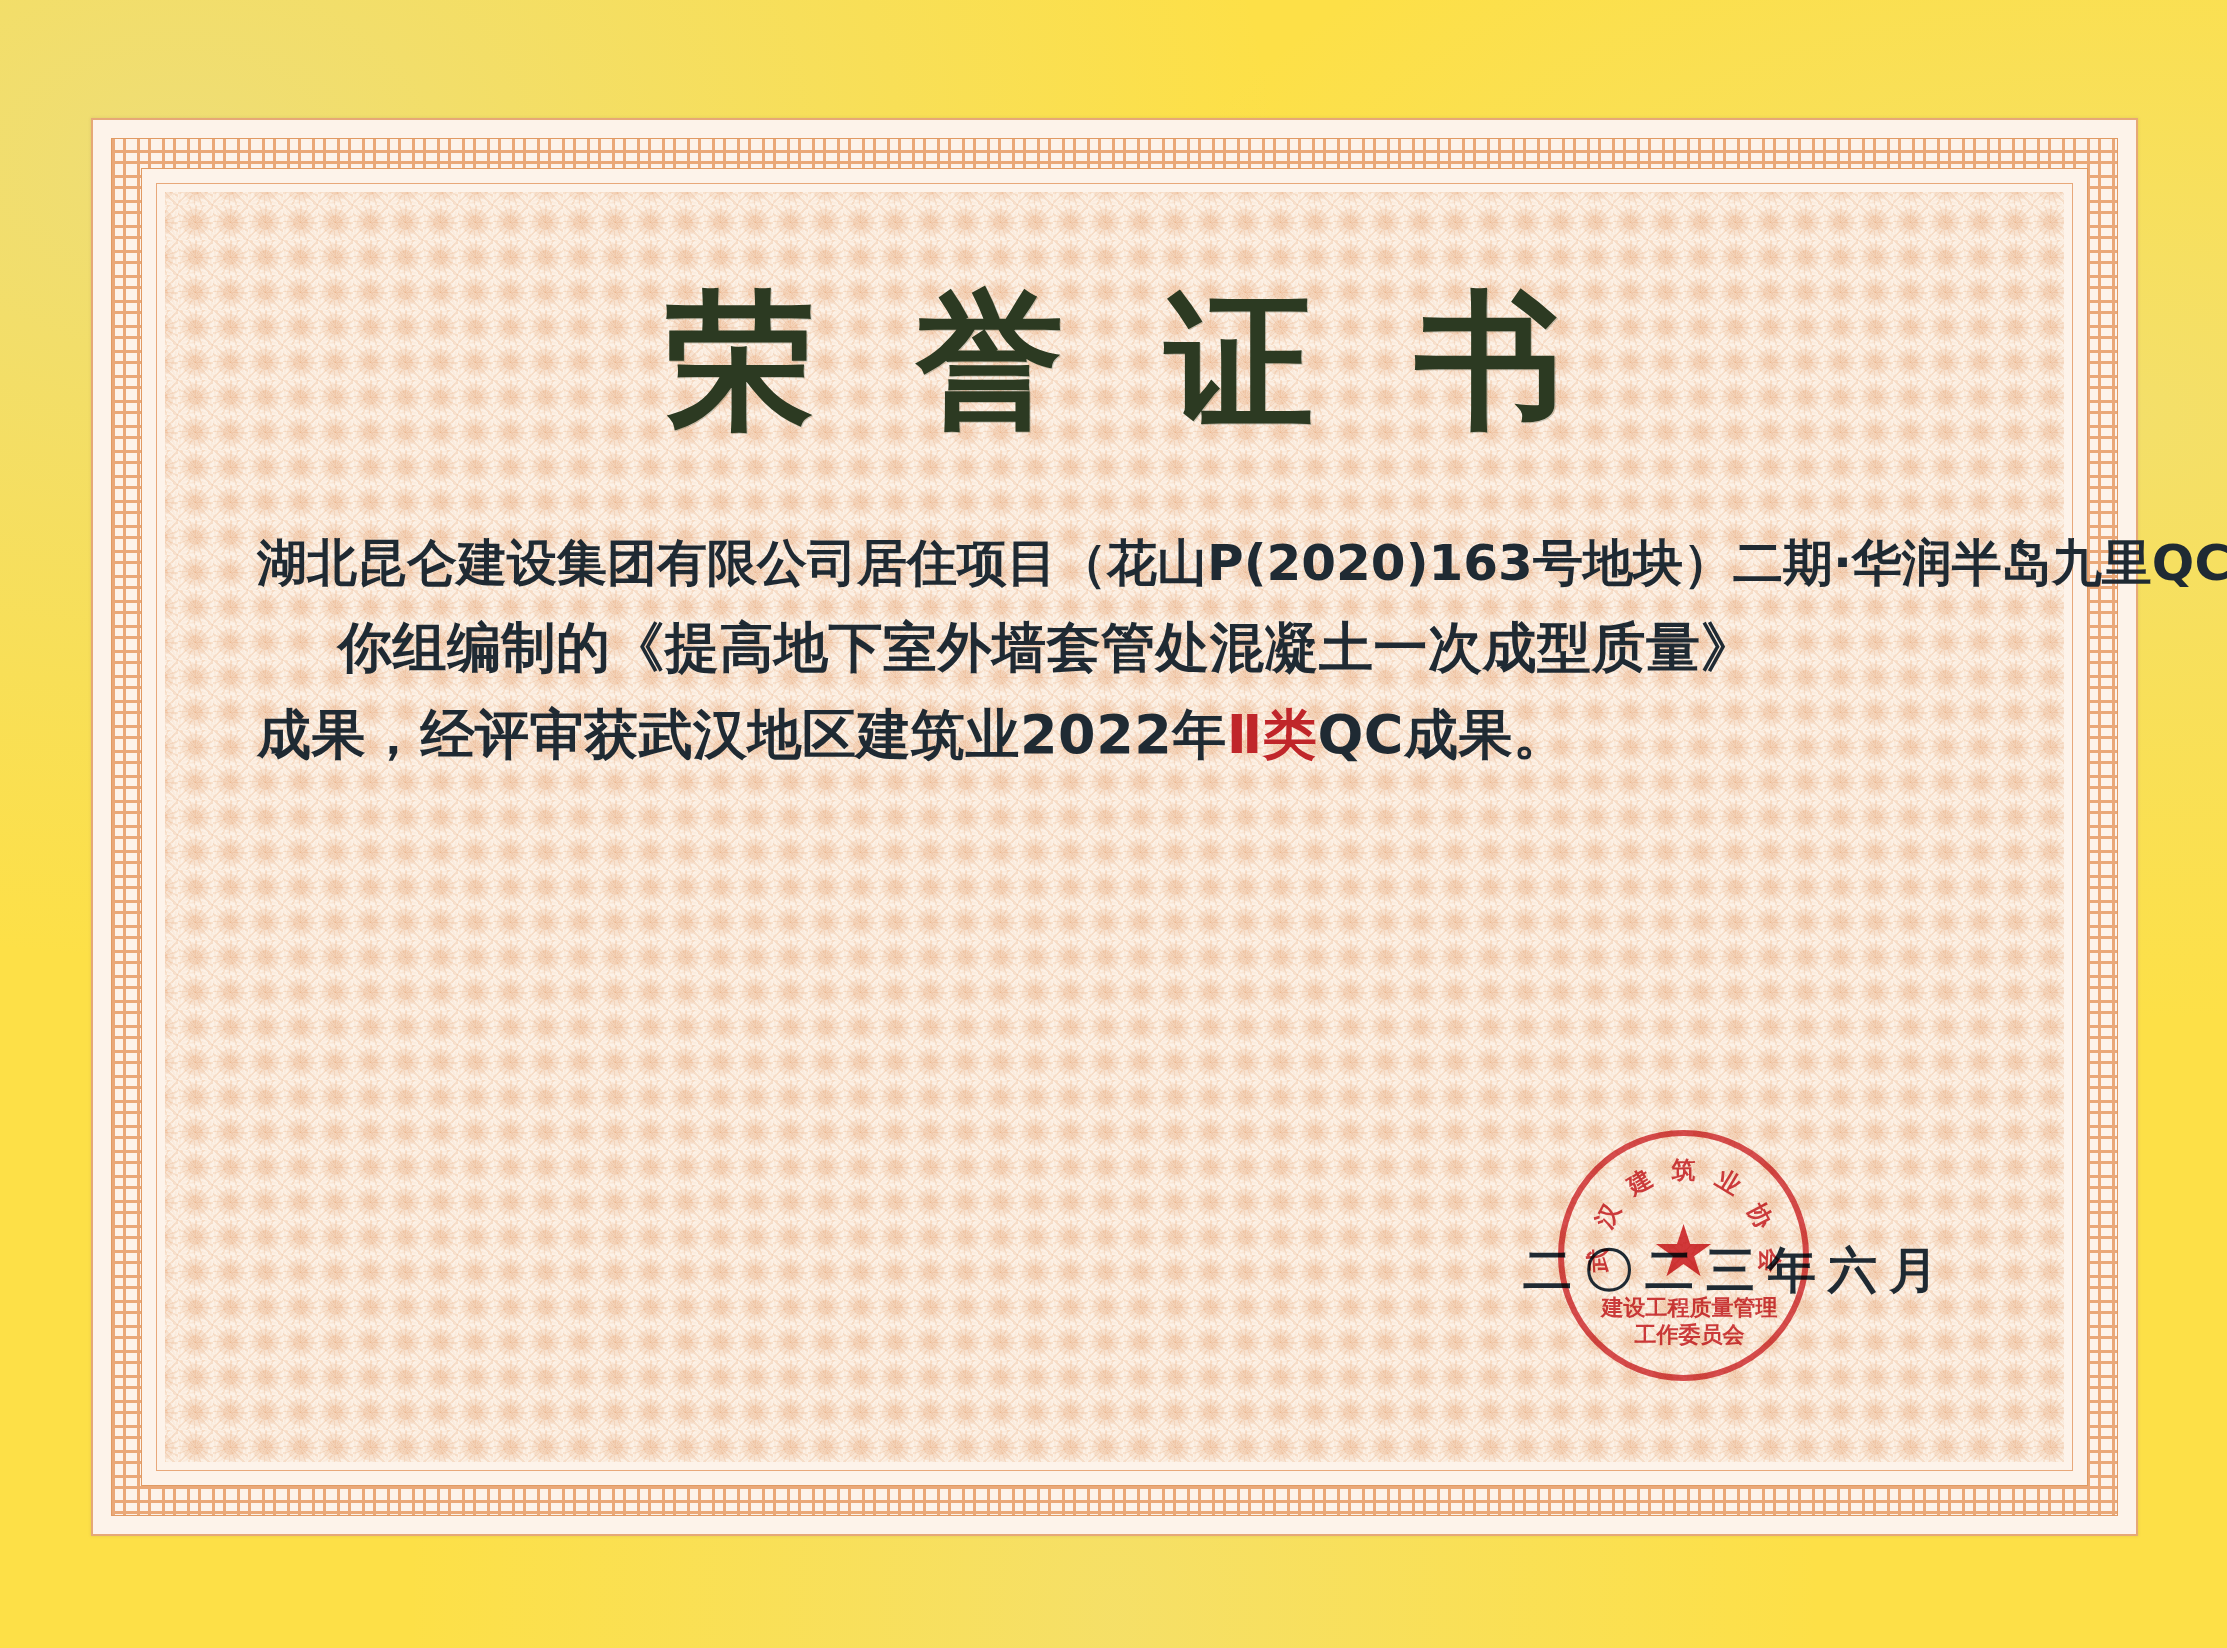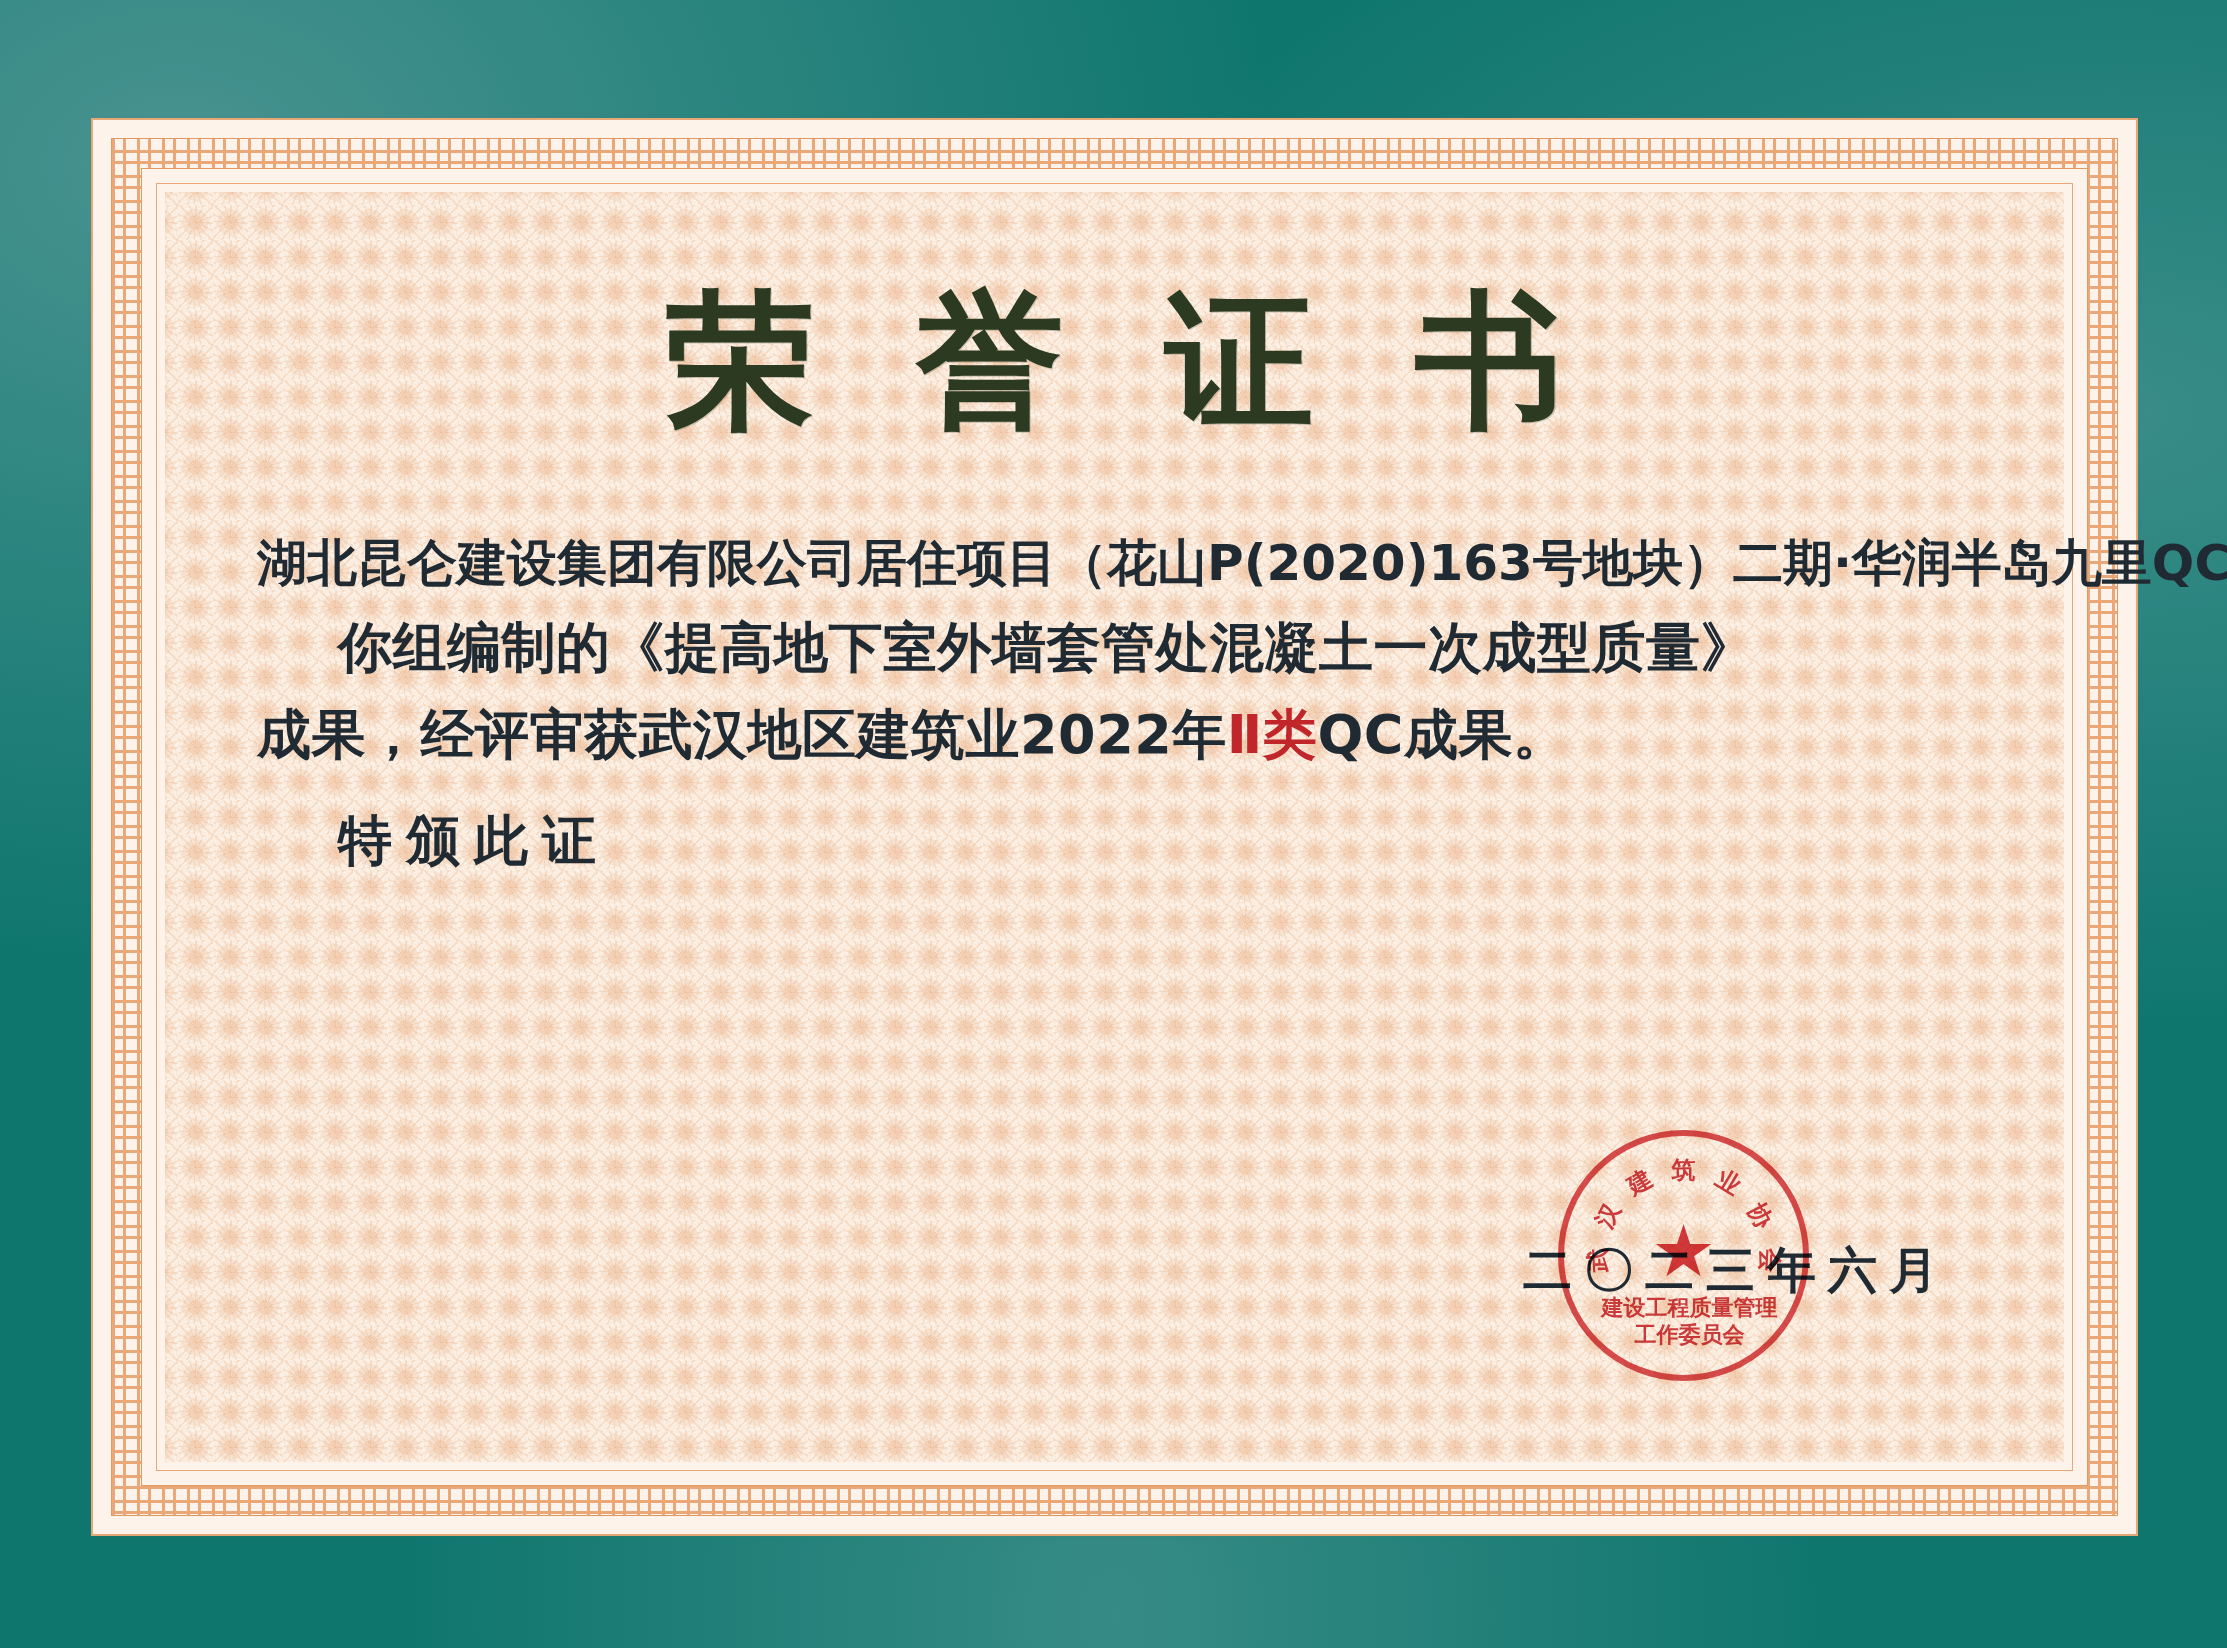--- a/index.html
+++ b/index.html
@@ -12,21 +12,21 @@
     height: 1649px;
     font-family: "Liberation Serif", serif;
     overflow: hidden;
   }
 
   
   .page {
     position: relative;
     width: 2227px;
     height: 1649px;
-    background: #0f766e;
+    background: #fde047;
   }
   
   .page::before {
     content: "";
     position: absolute;
     inset: 0;
     background:
       radial-gradient(ellipse at 8% 10%, rgba(205,215,225,0.30), rgba(255,255,255,0) 38%),
       radial-gradient(ellipse at 95% 25%, rgba(210,220,230,0.22), rgba(255,255,255,0) 35%),
       radial-gradient(ellipse at 50% 98%, rgba(215,222,230,0.20), rgba(255,255,255,0) 45%);
@@ -255,21 +255,20 @@
     <div class="content">
 
       <div class="title">荣 誉 证 书</div>
 
       <div class="body-text">
         <div class="line l1">湖北昆仑建设集团有限公司居住项目（花山P(2020)163号地块）二期·华润半岛九里QC小组:</div>
         <div class="line l2">你组编制的《提高地下室外墙套管处混凝土一次成型质量》</div>
         <div class="line l3">
           <span>成果，经评审获武汉地区建筑业2022年</span><span class="cat-red">Ⅱ类</span><span>QC成果。</span>
         </div>
-        <div class="line l4">特颁此证</div>
       </div>
 
       <div class="date-line">二〇二三年六月</div>
 
       <div class="seal">
         <div class="arc-text" id="sealArc">
             <span style="transform: rotate(-183deg) translate(86px) rotate(90deg) translate(-50%, -50%);">武</span>
             <span style="transform: rotate(-152deg) translate(86px) rotate(90deg) translate(-50%, -50%);">汉</span>
             <span style="transform: rotate(-121deg) translate(86px) rotate(90deg) translate(-50%, -50%);">建</span>
             <span style="transform: rotate(-90deg) translate(86px) rotate(90deg) translate(-50%, -50%);">筑</span>

